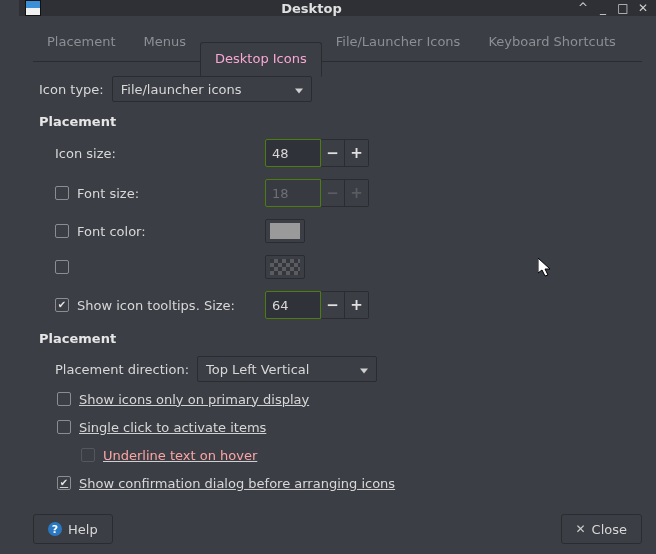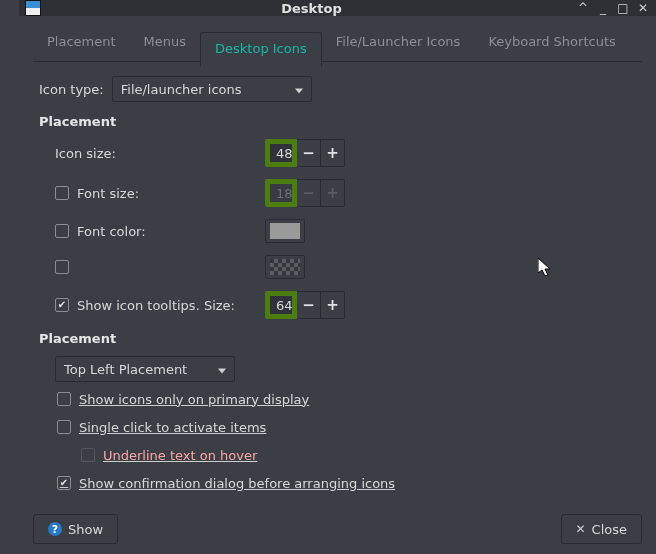--- a/index.html
+++ b/index.html
@@ -6,33 +6,33 @@
   body { background: #3b3e45; color: #cfcfcf; width: 656px; height: 554px; overflow: hidden; }
   .window { width: 656px; height: 554px; background: #3b3e45; display: flex; flex-direction: column; padding-left: 19px; }
   .titlebar { height: 28px; background: #2e3036; display: flex; align-items: center; padding: 0 6px; color: #e0e0e0; }
   .titlebar-icon { width: 16px; height: 16px; margin-right: 6px; background: linear-gradient(to bottom, #3b8fd6 50%, #f0f0f0 50%); border: 1px solid #111; }
   .titlebar-title { flex: 1; text-align: center; font-weight: bold; font-size: 13px; }
   .tb-btns { display: flex; gap: 6px; }
   .tb-btn { width: 14px; height: 14px; color: #cfcfcf; font-size: 12px; text-align: center; line-height: 14px; cursor: pointer;}
   .content { flex: 1; padding: 10px 14px 8px 14px; display: flex; flex-direction: column; }
   .tabs { display: flex; border-bottom: 1px solid #2a2c31; }
   .tab { padding: 8px 14px 10px 14px; color: #8d8f94; cursor: pointer; }
-  .tab.active { color: #14b8a6; border: 1px solid #2a2c31; border-bottom: 1px solid #3b3e45; border-radius: 3px 3px 0 0; position: relative; top: 6px; background: #3b3e45;}
+  .tab.active { color: #f9a8d4; border: 1px solid #2a2c31; border-bottom: 1px solid #3b3e45; border-radius: 3px 3px 0 0; position: relative; top: 16px; background: #3b3e45;}
   .tab-body { padding: 14px 6px 6px 6px; flex: 1; }
   .row { display: flex; align-items: center; margin-bottom: 8px; }
   .row-indent { padding-left: 16px; }
   .label { color: #d8d8d8; }
   .dim { color: #fca5a5; }
   .select { background: #3b3e45; border: 1px solid #2a2c31; color: #d8d8d8; height: 26px; display: flex; align-items: center; padding: 0 8px; border-radius: 2px; position: relative; cursor: pointer;}
   .select .arrow { position: absolute; right: 8px; top: 50%; transform: translateY(-50%); }
   .arrow-svg { width:0; height:0; border-left:4px solid transparent; border-right:4px solid transparent; border-top:5px solid #cfcfcf; display:inline-block;}
   .section-h { font-weight: bold; color: #e6e6e6; margin: 12px 0 10px 0; }
   .form-grid { display: grid; grid-template-columns: 210px auto; row-gap: 12px; align-items: center; margin-left: 16px;}
   .spin { display: flex; align-items: center; }
-  .spin-val { width: 32px; height: 28px; background: #2f3238; border: 5px solid #4d7c0f; color: #d8d8d8; display:flex; align-items:center; padding:0 6px; border-radius:2px 0 0 2px;}
+  .spin-val { width: 56px; height: 28px; background: #2f3238; border: 1px solid #4d7c0f; color: #d8d8d8; display:flex; align-items:center; padding:0 6px; border-radius:2px 0 0 2px;}
   .spin-val.disabled { color: #6e7076; background: #373a40;}
   .spin-btn { width: 24px; height: 28px; border: 1px solid #2a2c31; border-left: none; display:flex; align-items:center; justify-content:center; color:#e0e0e0; cursor:pointer; font-weight:bold; font-size:15px;}
   .spin-btn.disabled { color:#5a5c61; cursor:default;}
   .spin-btn.last { border-radius: 0 2px 2px 0;}
   .chk { display: flex; align-items: center; gap: 8px; }
   .chkbox { width: 14px; height: 14px; border: 1px solid #8b8d92; border-radius: 2px; display:flex; align-items:center; justify-content:center; cursor:pointer; flex-shrink:0;}
   .chkbox.checked::after { content:"✔"; color:#e6e6e6; font-size:10px; line-height:10px;}
   .chkbox.dim-box { border-color:#55575c;}
   .swatch { width: 40px; height: 24px; border: 1px solid #2a2c31; display:flex; align-items:center; justify-content:center; cursor:pointer; background:#3b3e45; border-radius:2px;}
   .swatch-inner { width: 30px; height: 16px; background: #9a9a9a; }
@@ -132,22 +132,23 @@
         <div class="spin">
           <div class="spin-val">64</div>
           <div class="spin-btn">−</div>
           <div class="spin-btn last">+</div>
         </div>
       </div>
 
       <div class="section-h">Placement</div>
 
       <div class="row row-indent">
+        <span class="label" style="margin-right:8px;">Placement direction:</span>
         <div class="select" style="width:180px;">
-          <span>Top Left Placement</span>
+          <span>Top Left Vertical</span>
           <span class="arrow"><span class="arrow-svg"></span></span>
         </div>
       </div>
 
       <div class="behavior-list">
         <div class="chk">
           <div class="chkbox"></div>
           <span class="label">Show icons only on primary display</span>
         </div>
         <div class="chk">
@@ -162,21 +163,21 @@
           <div class="chkbox checked"></div>
           <span class="label">Show confirmation dialog before arranging icons</span>
         </div>
       </div>
     </div>
   </div>
 
   <div class="footer">
     <div class="btn">
       <span class="icon-help">?</span>
-      <span>Show</span>
+      <span>Help</span>
     </div>
     <div class="btn">
       <span class="icon-x">✕</span>
       <span>Close</span>
     </div>
   </div>
 </div>
 
 <div class="cursor">
 <svg viewBox="0 0 16 22">

